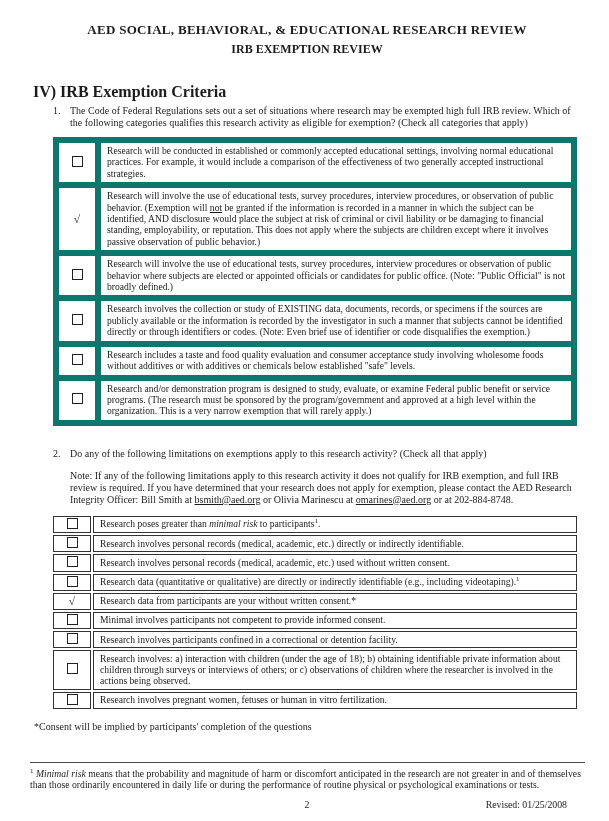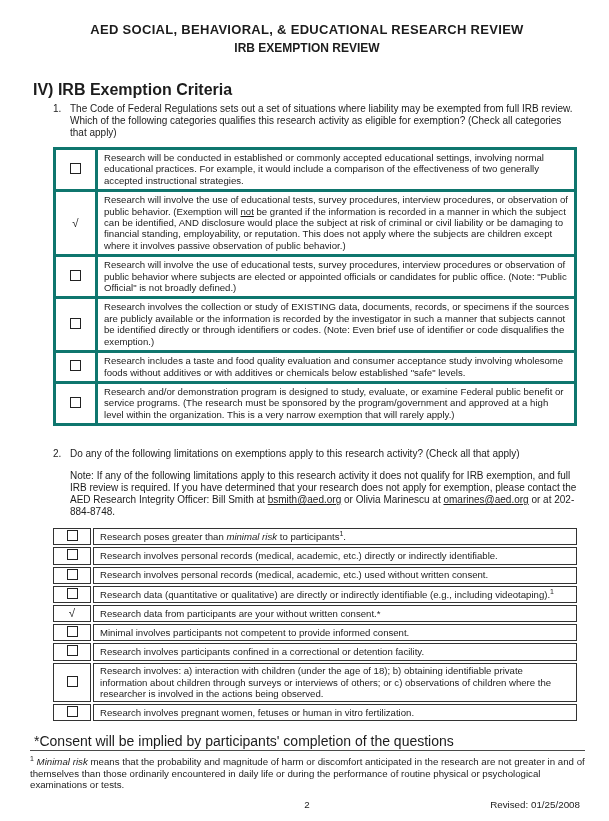--- a/index.html
+++ b/index.html
@@ -1,68 +1,68 @@
 <!DOCTYPE html>
 <html><head>
 <meta charset="utf-8">
 <style>
   * { box-sizing: border-box; }
   html,body { margin:0; padding:0; background:#ffffff; }
   .page {
     width:609px; height:821px; position:relative; overflow:hidden;
     background:#ffffff; color:#1c1c1c;
-    font-family:Liberation Sans, sans-serif;
+    font-family:Liberation Serif, serif;
     padding:16px 28px 8px 33px;
   }
   .title1 { text-align:center; font-size:13px; font-weight:bold; letter-spacing:0.3px; margin:6px 0 3px; }
   .title2 { text-align:center; font-size:12px; font-weight:bold; margin:4px 0 26px; }
   .section-heading { font-size:16px; font-weight:bold; margin:12px 0 4px 0; }
   .qitem { display:flex; margin-left:20px; font-size:10px; line-height:12px; }
   .qnum { width:17px; flex:none; }
   .qtext { flex:1; padding-right:2px; }
   .note { margin:10px 4px 8px 37px; font-size:10px; line-height:12px; }
 
   table.t1 { border-collapse:collapse; width:524px; margin:8px 0 0 20px; font-size:9.6px; line-height:11.4px; }
-  table.t1 td { border:3px solid #0f766e;margin-top:20px; }
+  table.t1 td { border:6px solid #0f766e;margin-top:20px; }
   table.t2 { border-collapse:separate; border-spacing:2px; width:528px; margin:4px 0 0 18px; font-size:9.6px; line-height:11.3px; }
   table.t2 td { border:1px solid #333; background:#fff; }
   td.cb-cell { width:42px; text-align:center; vertical-align:middle; }
   table.t2 td.cb-cell { width:38px; }
   td.txt-cell { padding:2px 5px 3px 6px; vertical-align:middle; }
   table.t2 td.txt-cell { padding:1.5px 5px 2px 6px; }
 
   .cbox { display:inline-block; width:11px; height:11px; border:1px solid #222; background:#fff; }
   .cbox.checked { border:none; width:auto; height:auto; font-size:11.5px; }
 
   .u { text-decoration:underline; }
   .em { font-style:italic; }
   sup.fn { font-size:7px; vertical-align:super; line-height:0; }
 
-  .asterisk-note { margin:10px 0 12px 1px; font-size:14px; }
+  .asterisk-note { margin:10px 0 12px 1px; font-size:10px; }
 
   .footnote-wrap { position:absolute; left:30px; right:24px; bottom:30px; font-size:9.7px; line-height:11.6px; }
   .footnote-separator { border-top:1px solid #4a4a4a; margin-bottom:5px; }
 
   .footer { position:absolute; left:33px; right:28px; bottom:9px; font-size:9.8px; height:13px; }
   .footer .pagenum { position:absolute; left:0; right:0; text-align:center; }
-  .footer .revised { position:absolute; right:1px; }
+  .footer .revised { position:absolute; right:14px; }
 </style>
 </head>
 <body>
 
 <div class="page">
 
   <div class="title1">AED SOCIAL, BEHAVIORAL, &amp; EDUCATIONAL RESEARCH REVIEW</div>
   <div class="title2">IRB EXEMPTION REVIEW</div>
 
   <div class="section-heading">IV) IRB Exemption Criteria</div>
 
   <div class="qitem">
     <span class="qnum">1.</span>
-    <span class="qtext">The Code of Federal Regulations sets out a set of situations where liability may be exempted from full IRB review. Which of the following categories qualifies this research activity as eligible for exemption? (Check all categories that apply)</span>
+    <span class="qtext">The Code of Federal Regulations sets out a set of situations where research may be exempted high full IRB review. Which of the following categories qualifies this research activity as eligible for exemption? (Check all categories that apply)</span>
   </div>
 
 
   <table class="t1">
     <tbody>
       <tr>
         <td class="cb-cell"><span class="cbox"></span></td>
         <td class="txt-cell"><span>Research will be conducted in established or commonly accepted educational settings, involving normal educational practices. For example, it would include a comparison of the effectiveness of two generally accepted instructional strategies.</span><span class="u"></span><span></span></td>
       </tr>
       <tr>

